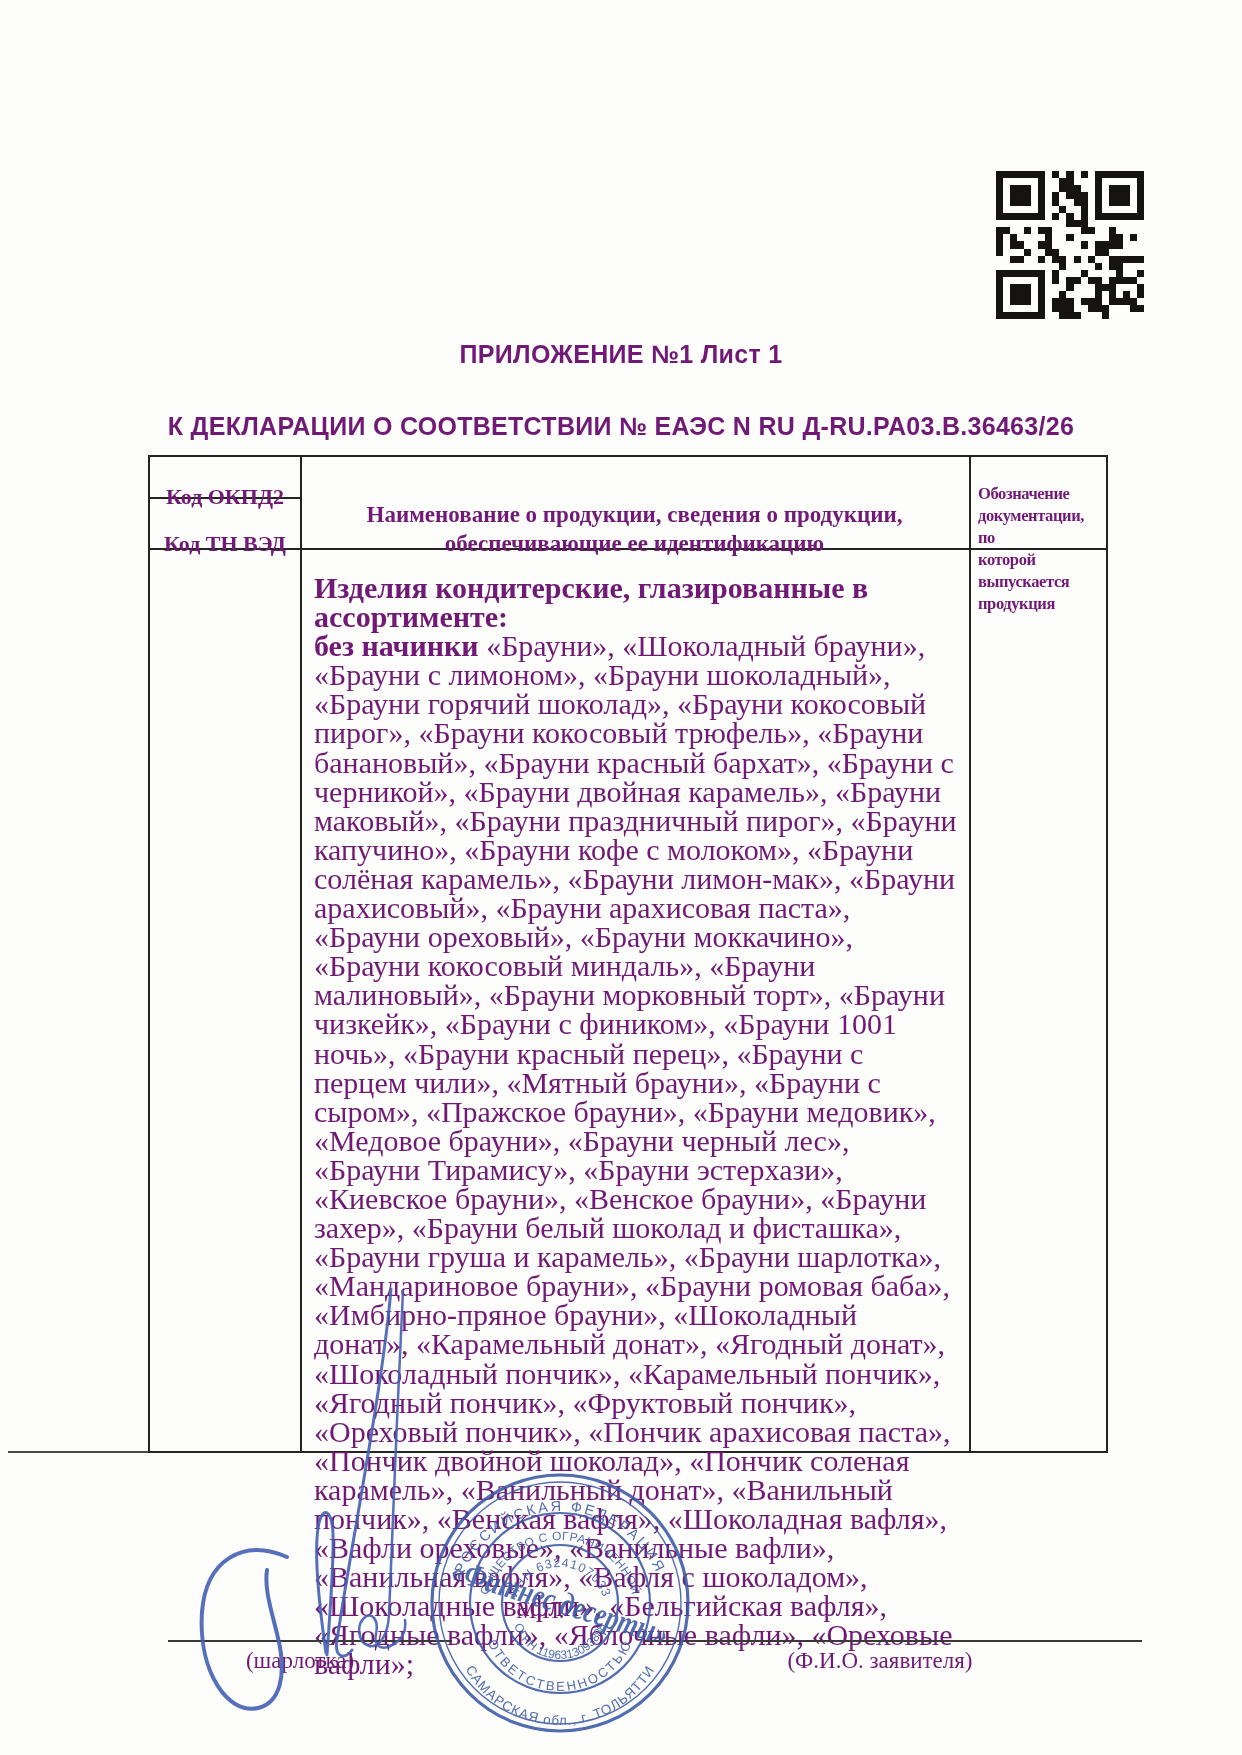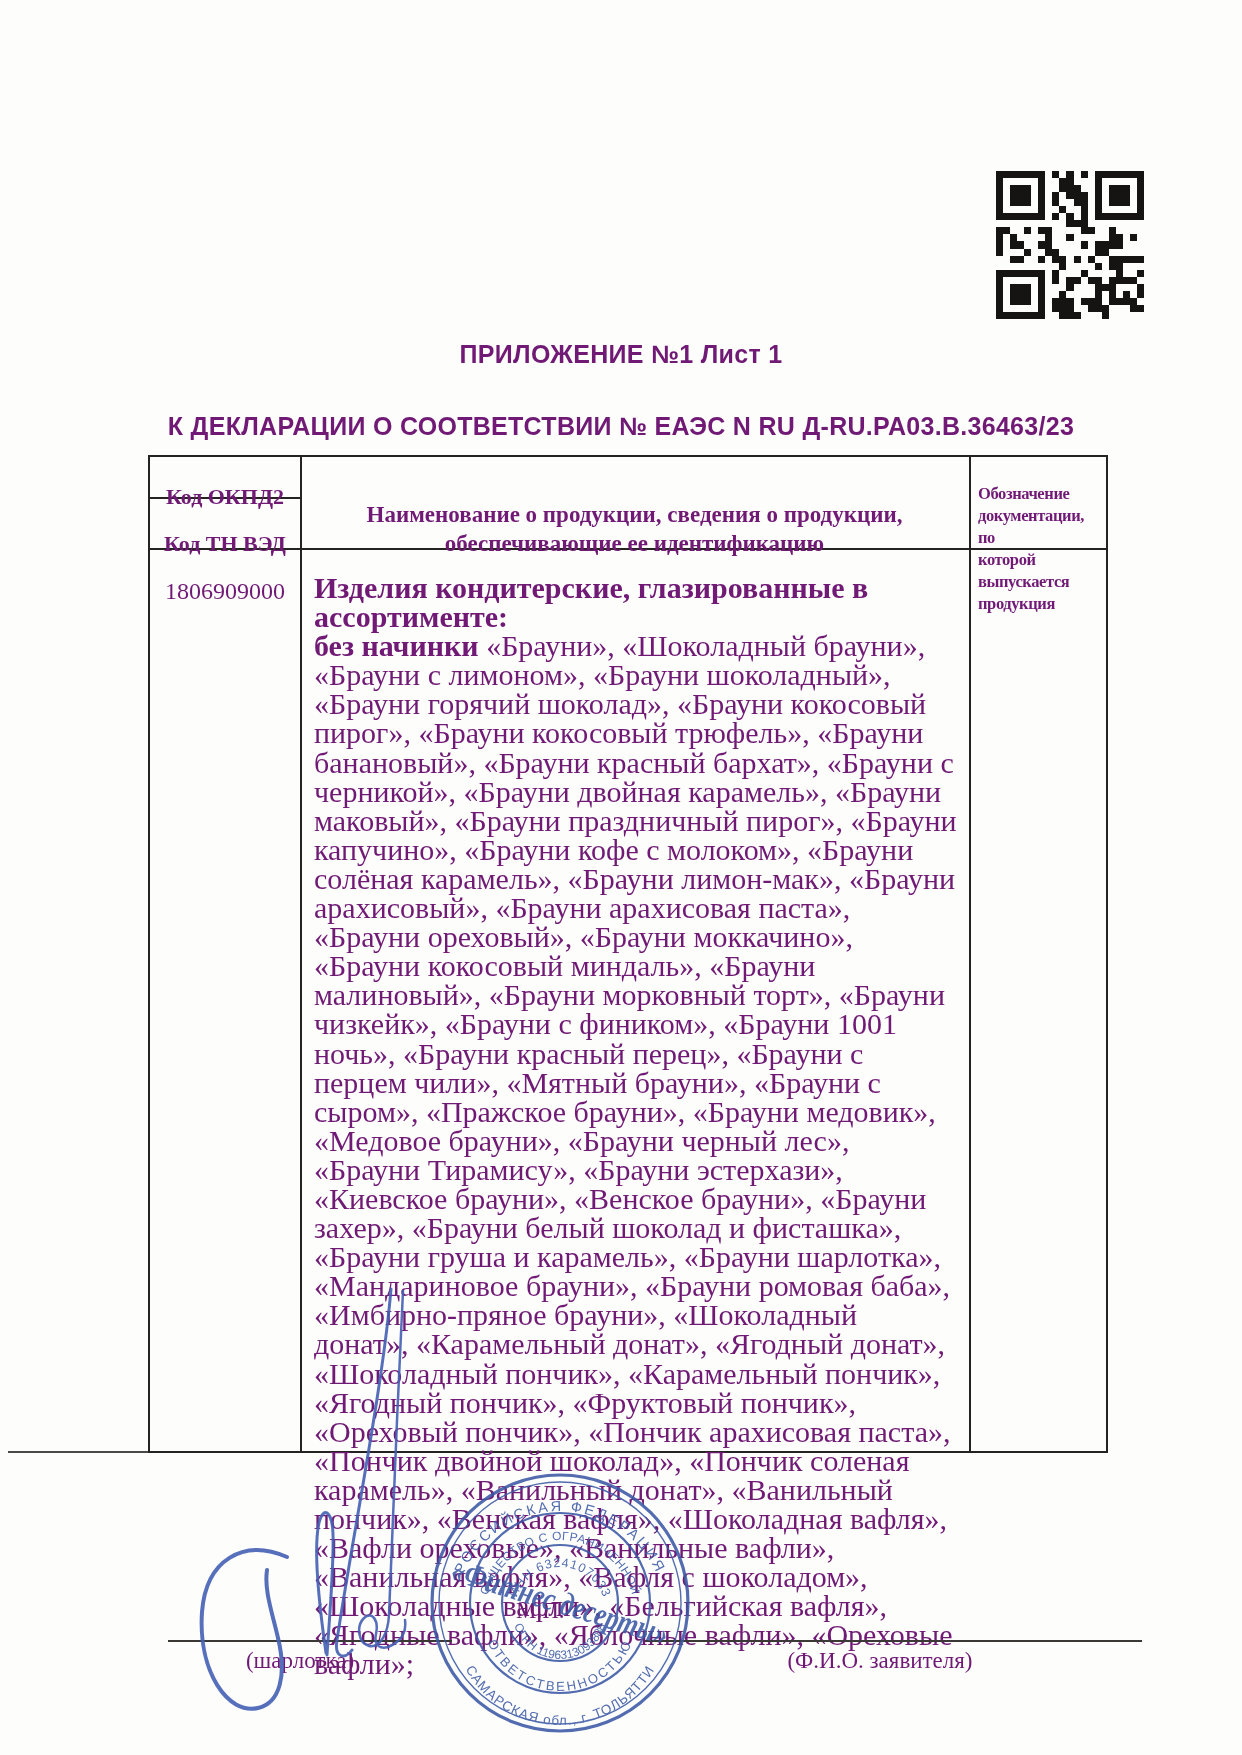--- a/index.html
+++ b/index.html
@@ -263,37 +263,36 @@
       <rect x="4" y="20" width="1" height="1"></rect>
       <rect x="5" y="20" width="1" height="1"></rect>
       <rect x="6" y="20" width="1" height="1"></rect>
       <rect x="9" y="20" width="1" height="1"></rect>
       <rect x="10" y="20" width="1" height="1"></rect>
       <rect x="11" y="20" width="1" height="1"></rect>
       <rect x="15" y="20" width="1" height="1"></rect>
     </svg>
 
   <div class="title abs" style="top:340px;">ПРИЛОЖЕНИЕ  №1  Лист 1</div>
-  <div class="title abs" style="top:412px;">К ДЕКЛАРАЦИИ О СООТВЕТСТВИИ № ЕАЭС N RU Д-RU.РА03.В.36463/23</div>
+  <div class="title abs" style="top:412px;">К ДЕКЛАРАЦИИ О СООТВЕТСТВИИ № ЕАЭС N RU Д-RU.РА03.В.36463/26</div>
 
   <div class="tbl">
     <div class="vline" style="left:150px;"></div>
     <div class="vline" style="left:819px;"></div>
     <div class="hline" style="top:91px;left:0;right:0;"></div>
     <div class="hline" style="top:40px;left:0;width:150px;"></div>
 
     <div class="cell hdr hdr1" style="left:0;top:0;width:150px;height:40px;">Код ОКПД2</div>
     <div class="cell hdr hdr1" style="left:0;top:42px;width:150px;height:49px;">Код ТН ВЭД</div>
     <div class="cell hdr hdr2" style="left:152px;top:0;width:665px;height:104px;">Наименование о продукции, сведения о продукции, обеспечивающие ее идентификацию</div>
     <div class="cell hdr hdr3" style="left:821px;top:0;width:137px;height:91px;border-radius:16px;">Обозначение
 документации, по
 которой выпускается
 продукция</div>
 
-    <div class="cell code" style="left:0;top:93px;width:150px;height:60px;">1806909000</div>
 
     <div class="cell prod" style="left:152px;top:91px;width:665px;height:903px;"><span class="bold">Изделия кондитерские, глазированные в ассортименте:
 </span><span class="bold">без начинки</span><span> «Брауни», «Шоколадный брауни»,  «Брауни с лимоном», «Брауни шоколадный», «Брауни горячий шоколад», «Брауни кокосовый пирог», «Брауни кокосовый трюфель», «Брауни банановый», «Брауни красный бархат», «Брауни с черникой», «Брауни двойная карамель», «Брауни маковый», «Брауни праздничный пирог», «Брауни капучино»,  «Брауни кофе с молоком», «Брауни солёная карамель», «Брауни лимон-мак»,  «Брауни арахисовый», «Брауни арахисовая паста», «Брауни ореховый»,  «Брауни моккачино», «Брауни кокосовый миндаль», «Брауни малиновый», «Брауни морковный торт», «Брауни чизкейк», «Брауни с фиником»,  «Брауни 1001 ночь», «Брауни красный перец», «Брауни с перцем чили», «Мятный брауни», «Брауни с сыром», «Пражское брауни», «Брауни медовик», «Медовое брауни», «Брауни черный лес», «Брауни Тирамису», «Брауни эстерхази», «Киевское брауни», «Венское брауни», «Брауни захер», «Брауни белый шоколад и фисташка», «Брауни груша и карамель», «Брауни шарлотка», «Мандариновое брауни», «Брауни ромовая баба», «Имбирно-пряное брауни», «Шоколадный донат», «Карамельный донат», «Ягодный донат», «Шоколадный пончик», «Карамельный пончик», «Ягодный пончик», «Фруктовый пончик», «Ореховый пончик», «Пончик арахисовая паста», «Пончик двойной шоколад»,  «Пончик соленая карамель», «Ванильный донат», «Ванильный пончик», «Венская вафля», «Шоколадная вафля», «Вафли ореховые», «Ванильные вафли», «Ванильная вафля», «Вафля с шоколадом», «Шоколадные вафли», «Бельгийская вафля», «Ягодные вафли», «Яблочные вафли», «Ореховые вафли»;</span></div>
 
   </div>
 
   <div class="hline abs" style="top:1451px;left:8px;width:140px;border-color:#4a4945;"></div>
 
   <div class="sigline" style="top:1640px;left:168px;width:284px;"></div>
   <div class="caption" style="top:1648px;left:230px;width:140px;">(шарлотка)</div>

